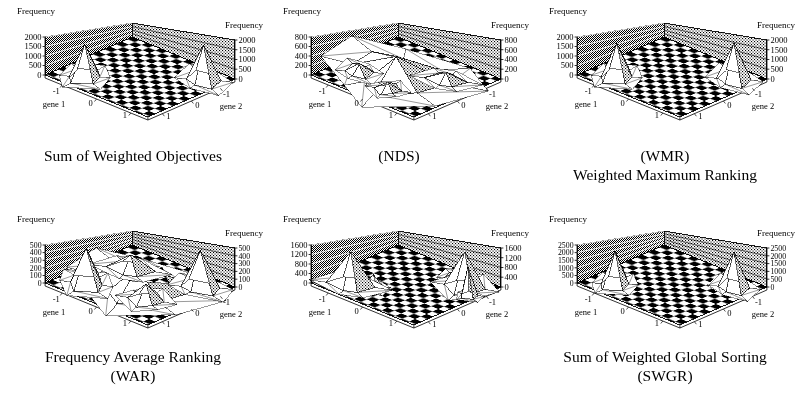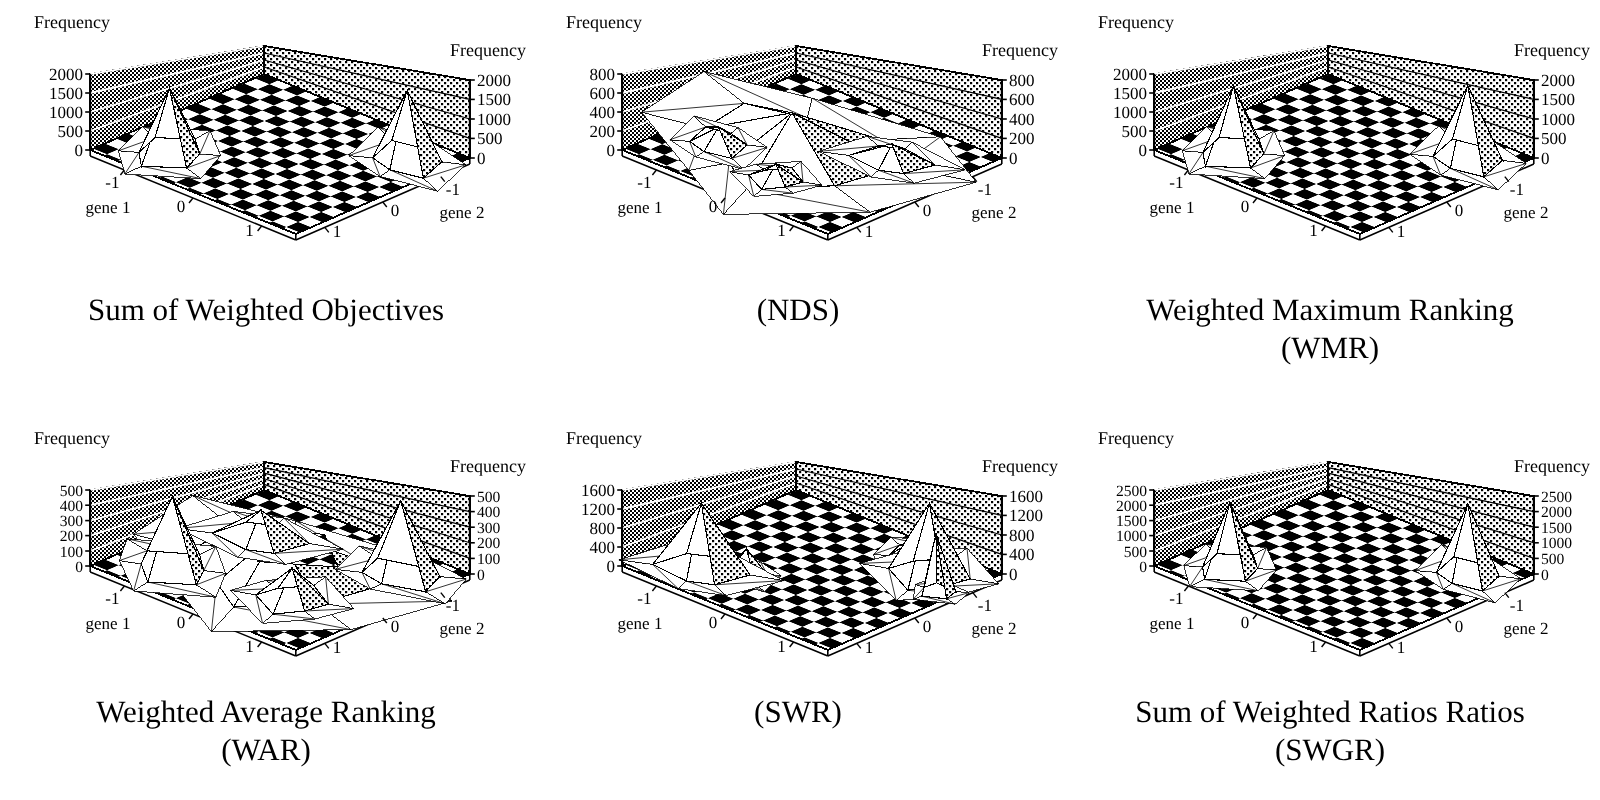--- a/index.html
+++ b/index.html
@@ -400,22 +400,22 @@
           <text x="124.80000000000001" y="116.05" font-size="8.5" text-anchor="middle">1</text>
           <line x1="162.4" y1="111.7" x2="164.4" y2="114.2" stroke="#000" stroke-width="0.7"></line>
           <text x="168.45" y="116.7" font-size="8.5" text-anchor="middle">1</text>
           <text x="54" y="104.5" font-size="8.5" text-anchor="middle">gene 1</text>
           <text x="231" y="107" font-size="8.5" text-anchor="middle">gene 2</text>
           <text x="17" y="12" font-size="9" text-anchor="start">Frequency</text>
           <text x="263" y="26" font-size="9" text-anchor="end">Frequency</text>
         </svg>
       </div>
     <figcaption>
+      <div>(WMR)</div>
       <div>Weighted Maximum Ranking</div>
-      <div>(WMR)</div>
     </figcaption>
   </figure>
 
   <figure class="row2">
     <div class="plot">
         <svg viewBox="0 0 266 124" width="266" height="124">
           <defs>
             <pattern id="cl3" patternUnits="userSpaceOnUse" width="2" height="2">
               <rect x="0" y="0" width="2" height="2" fill="#fff"></rect>
               <rect x="0" y="0" width="1" height="1" fill="#000"></rect>
@@ -584,21 +584,21 @@
           <text x="124.80000000000001" y="116.05" font-size="8.5" text-anchor="middle">1</text>
           <line x1="162.4" y1="111.7" x2="164.4" y2="114.2" stroke="#000" stroke-width="0.7"></line>
           <text x="168.45" y="116.7" font-size="8.5" text-anchor="middle">1</text>
           <text x="54" y="104.5" font-size="8.5" text-anchor="middle">gene 1</text>
           <text x="231" y="107" font-size="8.5" text-anchor="middle">gene 2</text>
           <text x="17" y="12" font-size="9" text-anchor="start">Frequency</text>
           <text x="263" y="26" font-size="9" text-anchor="end">Frequency</text>
         </svg>
       </div>
     <figcaption>
-      <div>Weighted Average Ranking</div>
+      <div>Frequency Average Ranking</div>
       <div>(WAR)</div>
     </figcaption>
   </figure>
 
   <figure class="row2">
     <div class="plot">
         <svg viewBox="0 0 266 124" width="266" height="124">
           <defs>
             <pattern id="cl4" patternUnits="userSpaceOnUse" width="2" height="2">
               <rect x="0" y="0" width="2" height="2" fill="#fff"></rect>
@@ -752,21 +752,20 @@
           <text x="124.80000000000001" y="116.05" font-size="8.5" text-anchor="middle">1</text>
           <line x1="162.4" y1="111.7" x2="164.4" y2="114.2" stroke="#000" stroke-width="0.7"></line>
           <text x="168.45" y="116.7" font-size="8.5" text-anchor="middle">1</text>
           <text x="54" y="104.5" font-size="8.5" text-anchor="middle">gene 1</text>
           <text x="231" y="107" font-size="8.5" text-anchor="middle">gene 2</text>
           <text x="17" y="12" font-size="9" text-anchor="start">Frequency</text>
           <text x="263" y="26" font-size="9" text-anchor="end">Frequency</text>
         </svg>
       </div>
     <figcaption>
-      <div>(SWR)</div>
     </figcaption>
   </figure>
 
   <figure class="row2">
     <div class="plot">
         <svg viewBox="0 0 266 124" width="266" height="124">
           <defs>
             <pattern id="cl5" patternUnits="userSpaceOnUse" width="2" height="2">
               <rect x="0" y="0" width="2" height="2" fill="#fff"></rect>
               <rect x="0" y="0" width="1" height="1" fill="#000"></rect>
@@ -874,18 +873,18 @@
           <text x="124.80000000000001" y="116.05" font-size="8.5" text-anchor="middle">1</text>
           <line x1="162.4" y1="111.7" x2="164.4" y2="114.2" stroke="#000" stroke-width="0.7"></line>
           <text x="168.45" y="116.7" font-size="8.5" text-anchor="middle">1</text>
           <text x="54" y="104.5" font-size="8.5" text-anchor="middle">gene 1</text>
           <text x="231" y="107" font-size="8.5" text-anchor="middle">gene 2</text>
           <text x="17" y="12" font-size="9" text-anchor="start">Frequency</text>
           <text x="263" y="26" font-size="9" text-anchor="end">Frequency</text>
         </svg>
       </div>
     <figcaption>
-      <div>Sum of Weighted Ratios Ratios</div>
+      <div>Sum of Weighted Global Sorting</div>
       <div>(SWGR)</div>
     </figcaption>
   </figure>
 
 </div>
 
 </body></html>

